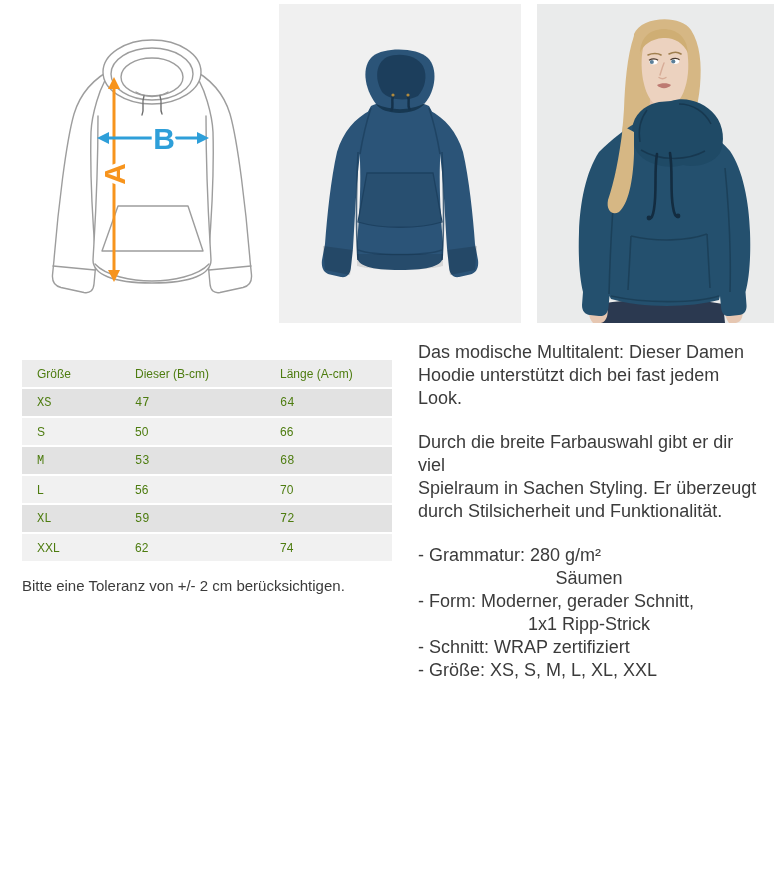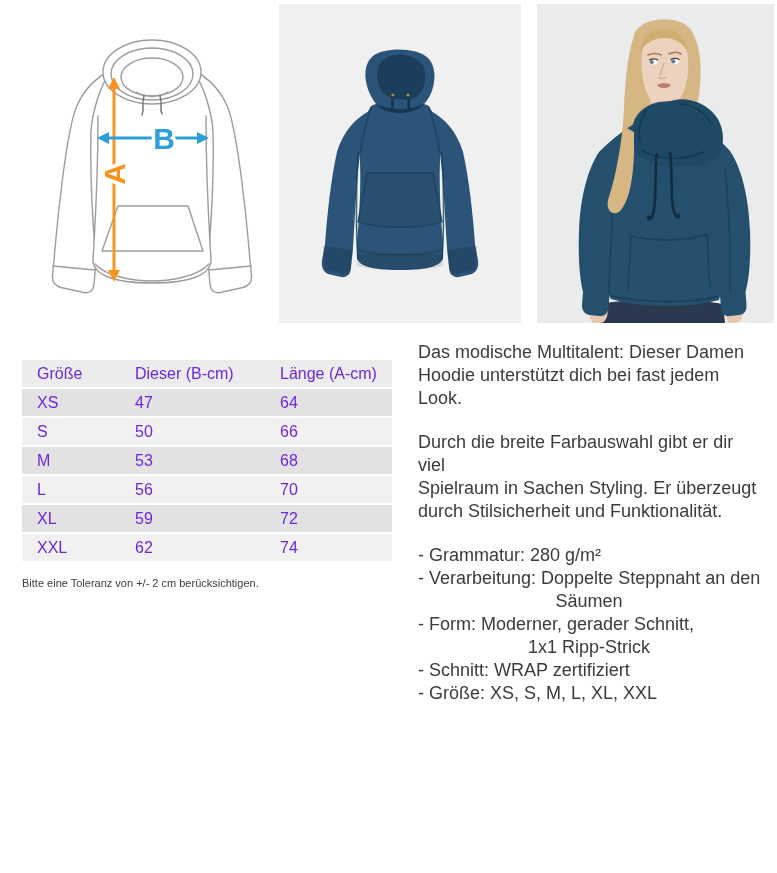--- a/index.html
+++ b/index.html
@@ -9,26 +9,26 @@
   .photo svg{display:block;width:100%;height:100%;}
   .diagram-box{left:40px;top:20px;width:240px;height:300px;background:#ffffff;}
   .flat-box{left:279px;top:4px;width:242px;height:319px;background:#f0f0f0;}
   .model-box{left:537px;top:4px;width:237px;height:319px;background:#eaebeb;}
 
   table.size-table{position:absolute;left:22px;top:360px;width:370px;
 ateral    border-collapse:collapse;table-layout:fixed;}
   table.size-table{border-collapse:collapse;}
   .size-table col.c1{width:98px;} .size-table col.c2{width:145px;} .size-table col.c3{width:127px;}
   .size-table th,.size-table td{height:27px;padding:0 0 0 15px;text-align:left;
-        font-size:16px;font-weight:400;color:#6d28d9;border-bottom:2px solid #ffffff;}
+        font-size:12px;font-weight:400;color:#4d7c0f;border-bottom:2px solid #ffffff;}
   .size-table thead th{background:#ececec;}
-  .size-table tbody tr.odd td{background:#e2e2e2;}
+  .size-table tbody tr.odd td{background:#e2e2e2;font-family:Liberation Mono, monospace;}
   .size-table tbody tr.even td{background:#f1f1f1;}
 
-  .tolerance{position:absolute;left:22px;top:577px;margin:0;font-size:11px;color:#3b3b3b;}
+  .tolerance{position:absolute;left:22px;top:577px;margin:0;font-size:15px;color:#3b3b3b;}
 
   .desc{position:absolute;left:418px;top:341px;width:342px;font-size:18px;
         line-height:23px;color:#3b3b3b;}
   .desc p.para{margin:0 0 21px 0;white-space:pre-line;}
   .bullets .b{white-space:pre;}
   .bullets .b2{text-align:center;white-space:pre;}
 </style>
 </head>
 <body>
 
@@ -218,21 +218,20 @@
   <p class="tolerance">Bitte eine Toleranz von +/- 2 cm berücksichtigen.</p>
 
   <div class="desc">
     <p class="para">Das modische Multitalent: Dieser Damen
 Hoodie unterstützt dich bei fast jedem Look.</p>
     <p class="para">Durch die breite Farbauswahl gibt er dir viel
 Spielraum in Sachen Styling. Er überzeugt
 durch Stilsicherheit und Funktionalität.</p>
     <div class="bullets">
       <div class="b">- Grammatur: 280 g/m²</div>
-      <div class="b">- Verarbeitung: Doppelte Steppnaht an den</div>
       <div class="b b2">Säumen</div>
       <div class="b">- Form: Moderner, gerader Schnitt,</div>
       <div class="b b2">1x1 Ripp-Strick</div>
       <div class="b">- Schnitt: WRAP zertifiziert</div>
       <div class="b">- Größe: XS, S, M, L, XL, XXL</div>
     </div>
   </div>
 
 </div>
 

